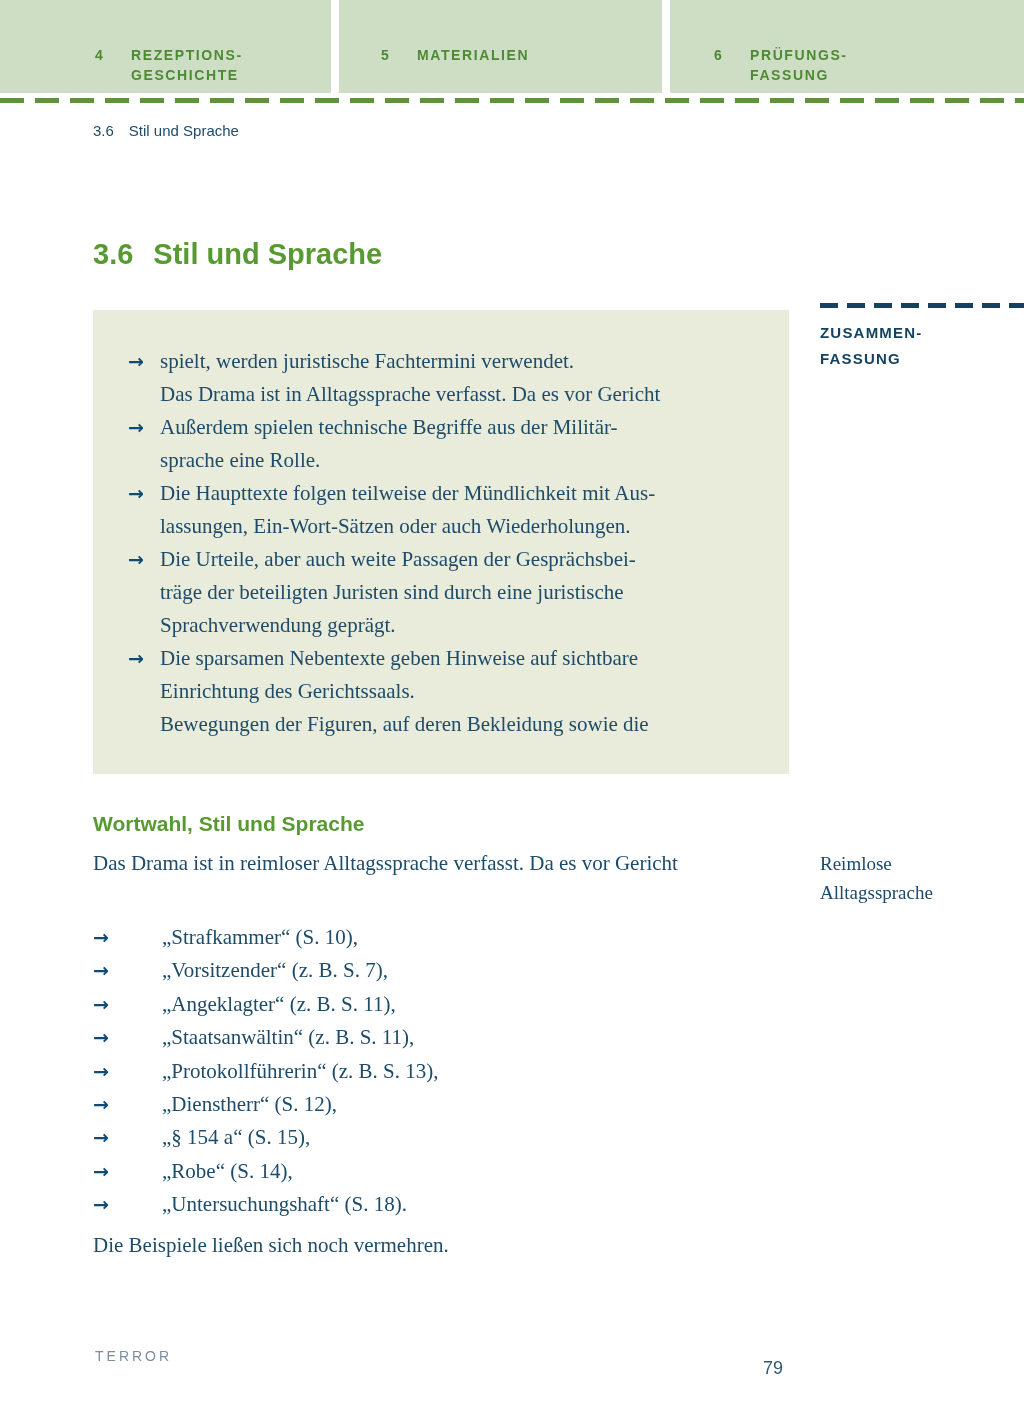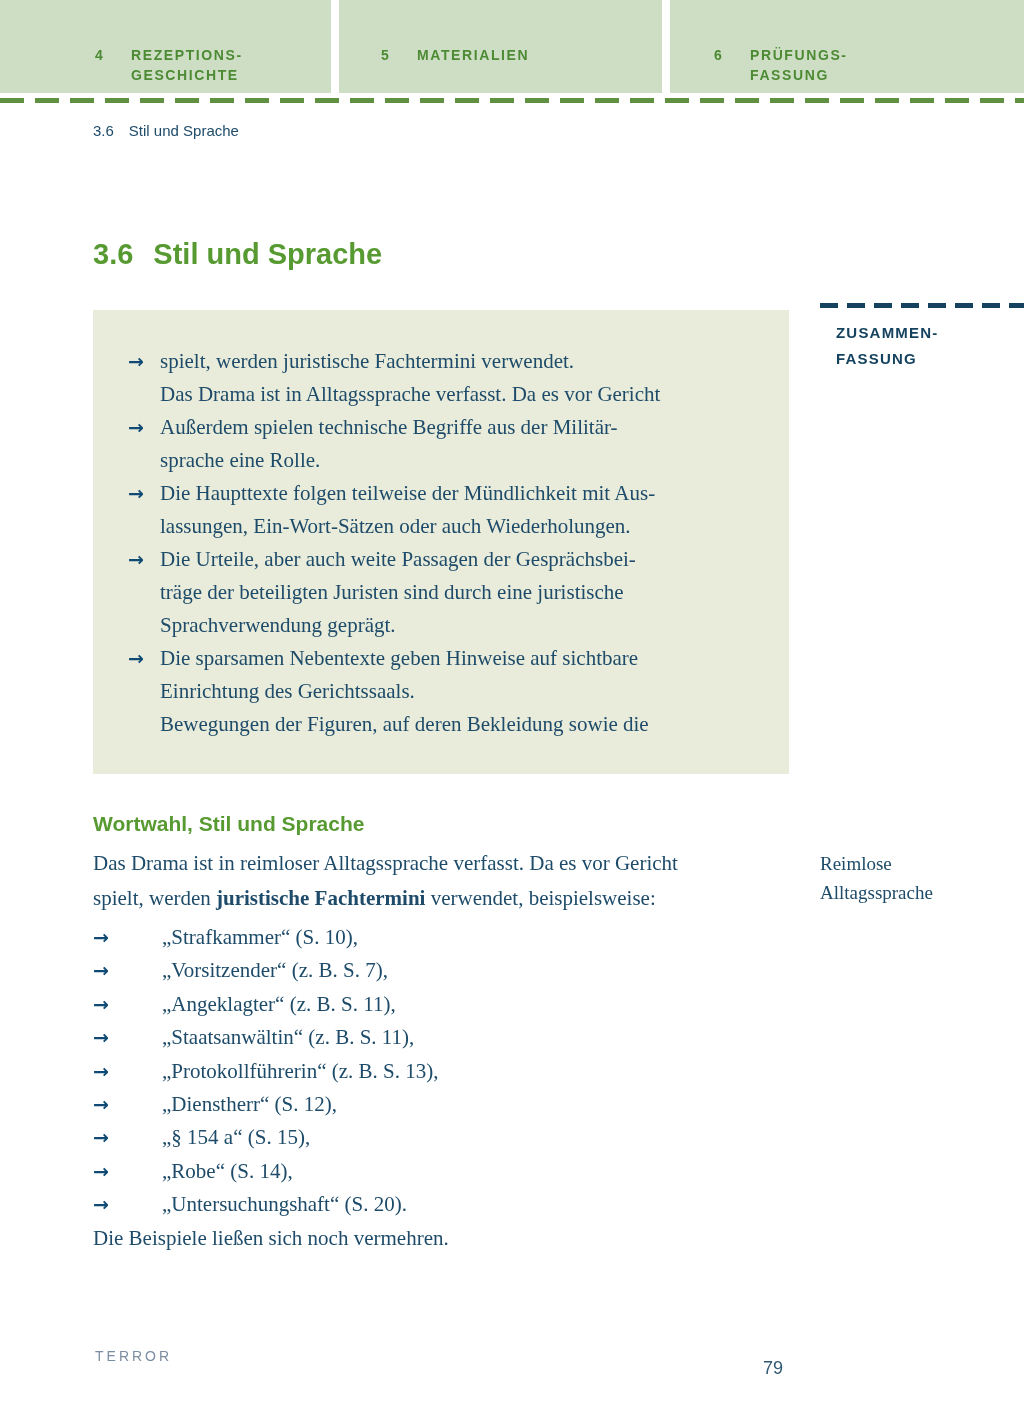--- a/index.html
+++ b/index.html
@@ -32,37 +32,37 @@
   .sumitem { display:flex; }
   .arrow { width:32px; flex-shrink:0; font-family:"DejaVu Sans", sans-serif; font-weight:bold;
            font-size:19px; line-height:33px; color:#0f4a74; }
   .sumlines { font-family:"Liberation Serif", serif; font-size:21px; line-height:33px;
               color:#1d4b69; white-space:nowrap; }
 
   
   .rule-navy { position:absolute; top:303px; left:820px; width:204px; height:5px;
                background:repeating-linear-gradient(90deg,#15435f 0 18px,transparent 18px 27px); }
   .mlabel { position:absolute; top:320px; left:820px; font-weight:bold; font-size:15px;
-            line-height:26px; letter-spacing:1.2px; color:#15435f;margin-left:16px; }
+            line-height:26px; letter-spacing:1.2px; color:#15435f; }
   .mnote { position:absolute; top:849px; left:820px; font-family:"Liberation Serif", serif;
            font-size:19px; line-height:29px; color:#1d4b69; }
 
   
   .h2 { position:absolute; top:812px; left:93px; font-size:21px; font-weight:bold; color:#579a31; }
   .para { position:absolute; top:846px; left:93px; font-family:"Liberation Serif", serif;
           font-size:21px; line-height:35px; color:#1d4b69; white-space:nowrap; }
   .para b { font-weight:bold; }
 
   .list { position:absolute; top:921px; left:93px; }
   .li { display:flex; height:33.4px; }
   .li .arrow { width:30px; line-height:32px; }
   .litext { font-family:"Liberation Serif", serif; font-size:21px; line-height:32px;
             color:#1d4b69; white-space:nowrap;margin-left:39px; }
   .closing { font-family:"Liberation Serif", serif; font-size:21px; line-height:32px;
-             color:#1d4b69; margin-top:0; white-space:nowrap; }
+             color:#1d4b69; margin-top:7px; white-space:nowrap; }
 
   
   .footer-title { position:absolute; top:1348px; left:95px; font-size:14px;
                   letter-spacing:3px; color:#7c8da1; }
   .pagenum { position:absolute; top:1341px; left:763px; font-size:18px; color:#2d5975;margin-top:17px; }
 </style>
 </head>
 <body>
 
 <div class="page">
@@ -149,21 +149,20 @@
   <div class="rule-navy"></div>
   <div class="mlabel">
     <div>ZUSAMMEN-</div>
     <div>FASSUNG</div>
   </div>
 
   <div class="h2">Wortwahl, Stil und Sprache</div>
 
   <div class="para">
     <div>Das Drama ist in reimloser Alltagssprache verfasst. Da es vor Gericht</div>
-    <div><span>spielt, werden </span><b>juristische Fachtermini</b><span> verwendet, beispielsweise:</span></div>
   </div>
 
   <div class="mnote">
     <div>Reimlose</div>
     <div>Alltagssprache</div>
   </div>
 
   <div class="list">
     <div class="li">
       <span class="arrow">→</span>
@@ -192,21 +191,21 @@
     <div class="li">
       <span class="arrow">→</span>
       <span class="litext">„§ 154 a“ (S. 15),</span>
     </div>
     <div class="li">
       <span class="arrow">→</span>
       <span class="litext">„Robe“ (S. 14),</span>
     </div>
     <div class="li">
       <span class="arrow">→</span>
-      <span class="litext">„Untersuchungshaft“ (S. 20).</span>
+      <span class="litext">„Untersuchungshaft“ (S. 18).</span>
     </div>
     <div class="closing">Die Beispiele ließen sich noch vermehren.</div>
   </div>
 
   <div class="footer-title">TERROR</div>
   <div class="pagenum">79</div>
 
 </div>
 
 </body></html>

